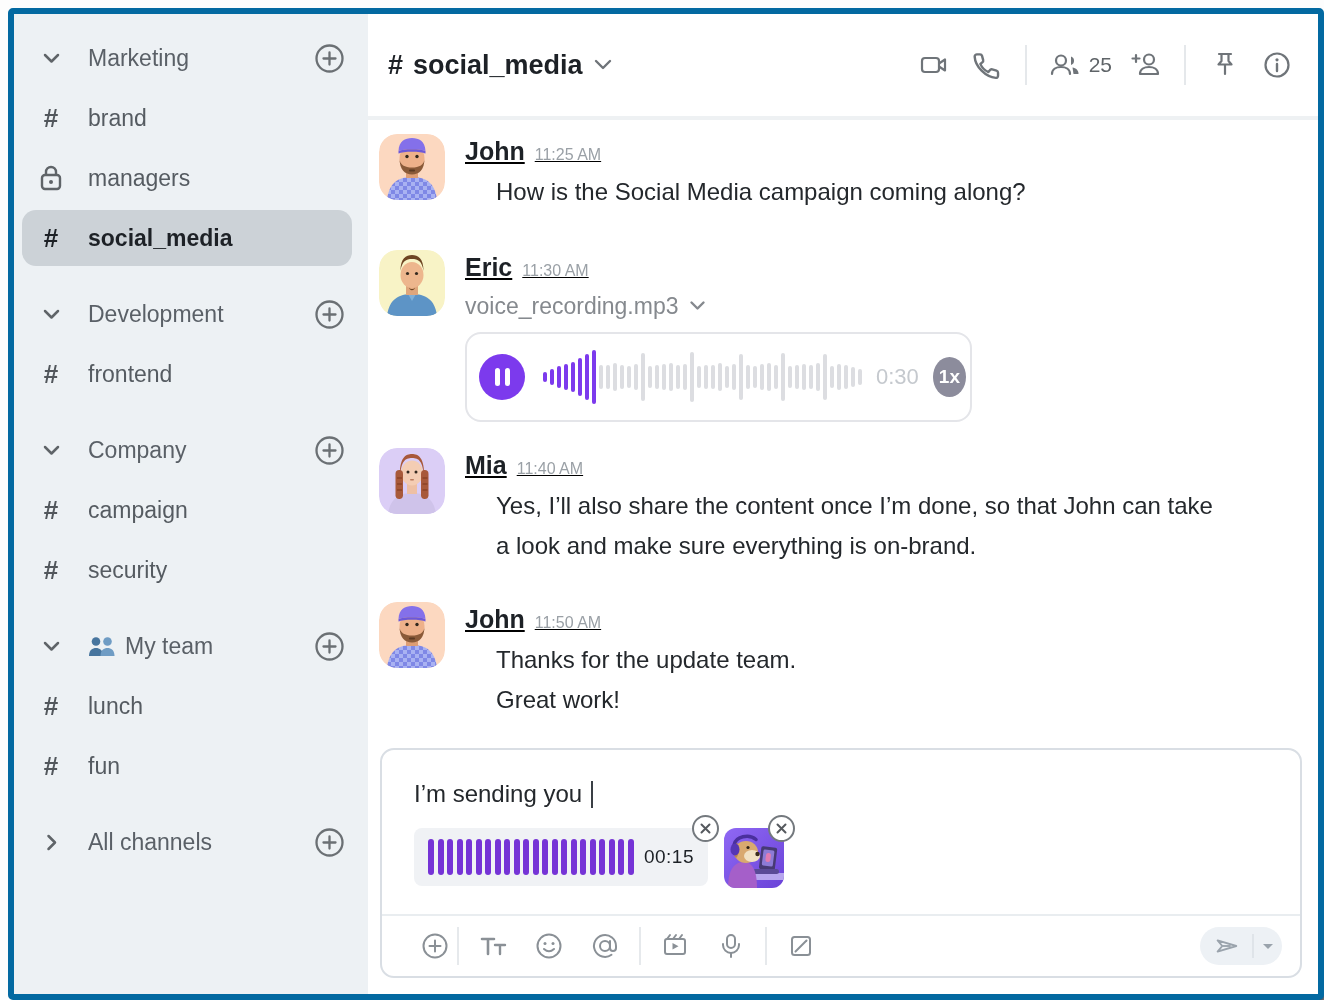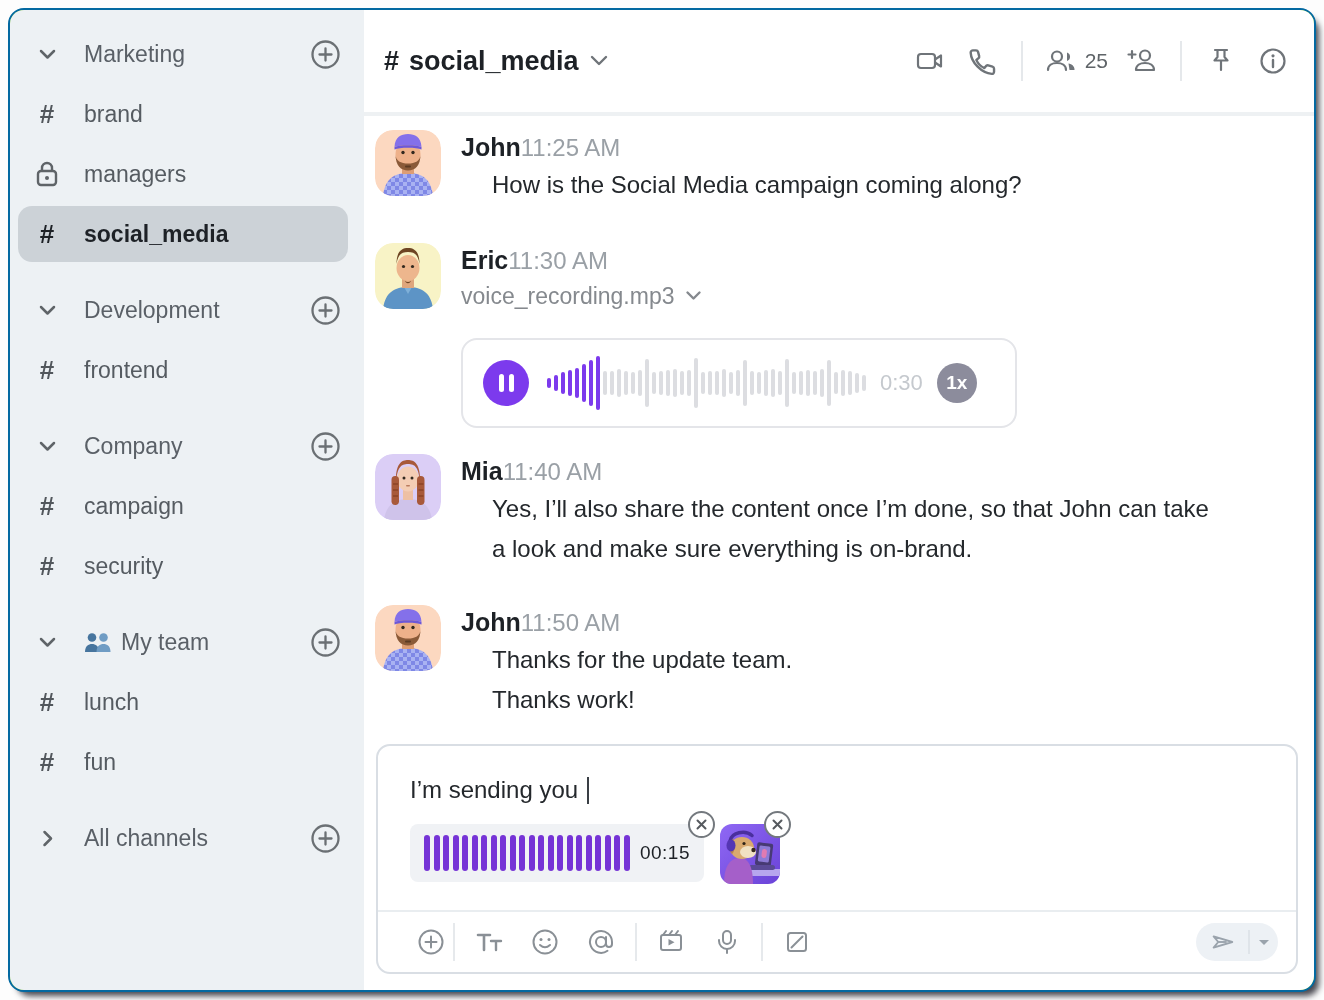--- a/index.html
+++ b/index.html
@@ -1,19 +1,19 @@
 <!DOCTYPE html>
 <html><head>
 <meta charset="utf-8">
 <style>
   html,body{margin:0;padding:0;}
   body{width:1324px;height:1000px;background:#fdfdfd;overflow:hidden;
        font-family:"Liberation Sans","DejaVu Sans",sans-serif;-webkit-font-smoothing:antialiased;}
-  .window{position:absolute;left:8px;top:8px;width:1304px;height:980px;border:2px solid #0369a1;
-          border-radius:16px;overflow:hidden;background:#84cc16;
+  .window{position:absolute;left:8px;top:8px;width:1304px;height:980px;border:6px solid #0369a1;
+          border-radius:5px;overflow:hidden;background:#84cc16;
           box-shadow:6px 7px 6px -3px rgba(25,25,35,.8);}
   
   .sidebar{position:absolute;left:0;top:0;bottom:0;width:354px;background:#edf1f4;padding-top:14px;box-sizing:border-box;}
   .srow,.crow{height:60px;display:flex;align-items:center;position:relative;cursor:pointer;}
   .spacer{height:16px;}
   .iconcol{width:74px;display:flex;align-items:center;justify-content:center;flex:0 0 74px;}
   .slabel{font-size:23px;color:#5a6067;display:flex;align-items:center;gap:9px;}
   .clabel{font-size:23px;color:#555b61;}
   .crow.selected::before{content:"";position:absolute;left:8px;right:16px;top:2px;bottom:2px;background:#ccd2d7;border-radius:14px;}
   .crow.selected .clabel{color:#1d2126;font-weight:700;}
@@ -30,27 +30,27 @@
   .headicons{margin-left:auto;display:flex;align-items:center;gap:14px;}
   .hic{width:38px;height:38px;display:flex;align-items:center;justify-content:center;background:none;border:none;padding:0;cursor:pointer;}
   .vdiv{width:2px;height:40px;background:#e5e8eb;margin:0 6px;}
   .memb{display:flex;align-items:center;gap:6px;cursor:pointer;}
   .memb .cnt{font-size:21px;color:#5f6468;}
   
   .messages{position:absolute;top:106px;left:0;right:0;padding:14px 24px 0 11px;}
   .msg{display:flex;gap:20px;}
   .m1{margin-bottom:38px}.m2{margin-bottom:26px}.m3{margin-bottom:36px}
   .avatar{width:66px;height:66px;flex:0 0 66px;border-radius:18px;overflow:hidden;}
-  .mhead{display:flex;align-items:baseline;line-height:34px;}
+  .mhead{display:flex;align-items:baseline;gap:10px;line-height:34px;text-decoration:underline;}
   .mname{font-size:25px;font-weight:700;color:#1d2126;}
-  .mtime{font-size:24px;color:#9aa0a6;}
+  .mtime{font-size:16px;color:#9aa0a6;}
   .mline{font-size:24px;line-height:40px;color:#24282c;margin-left:31px;}
   .fileline{display:flex;align-items:center;gap:10px;font-size:23px;color:#85898e;line-height:36px;cursor:pointer;text-align:right;}
-  .player{margin-top:24px;width:556px;height:90px;box-sizing:border-box;border:2px solid #e4e5e9;border-radius:16px;
-          display:flex;align-items:center;padding:0 20px;}
+  .player{margin-top:8px;width:507px;height:90px;box-sizing:border-box;border:2px solid #e4e5e9;border-radius:16px;
+          display:flex;align-items:center;padding:0 12px;}
   .pausebtn{width:46px;height:46px;border-radius:50%;background:#7c3aed;border:none;display:flex;align-items:center;justify-content:center;gap:5px;cursor:pointer;flex:0 0 46px;}
   .pausebtn i{display:block;width:5px;height:18px;background:#fff;border-radius:2.5px;}
   .wave{display:flex;align-items:center;gap:3px;height:60px;margin-left:18px;cursor:pointer;}
   .wave i{display:block;width:4px;border-radius:2px;}
   .ptime{margin-left:14px;font-size:22px;color:#c5c9ce;}
   .speed{margin-left:14px;width:40px;height:40px;border-radius:50%;background:#8c8c9c;color:#fff;font-size:19px;font-weight:700;border:none;display:flex;align-items:center;justify-content:center;cursor:pointer;font-family:inherit;}
   
   .composer{position:absolute;left:12px;top:734px;width:922px;height:230px;box-sizing:border-box;
             border:2px solid #d9dee4;border-radius:14px;background:#fff;}
   .ctext{position:absolute;left:32px;top:30px;font-size:24px;color:#24282c;display:flex;align-items:center;cursor:text;min-width:400px;}
@@ -460,21 +460,21 @@
                 <circle cx="38" cy="22.5" r="1.7" fill="#33291f"></circle>
               </g>
             </svg>
         </div>
         <div class="mbody">
           <div class="mhead">
             <span class="mname">John</span>
             <span class="mtime">11:50 AM</span>
           </div>
           <div class="mline">Thanks for the update team.</div>
-          <div class="mline">Thanks work!</div>
+          <div class="mline">Great work!</div>
         </div>
       </article>
     </div>
 
     <div class="composer">
       <div class="ctext">
         <span>I’m sending you</span>
         <span class="cursor"></span>
       </div>
 

